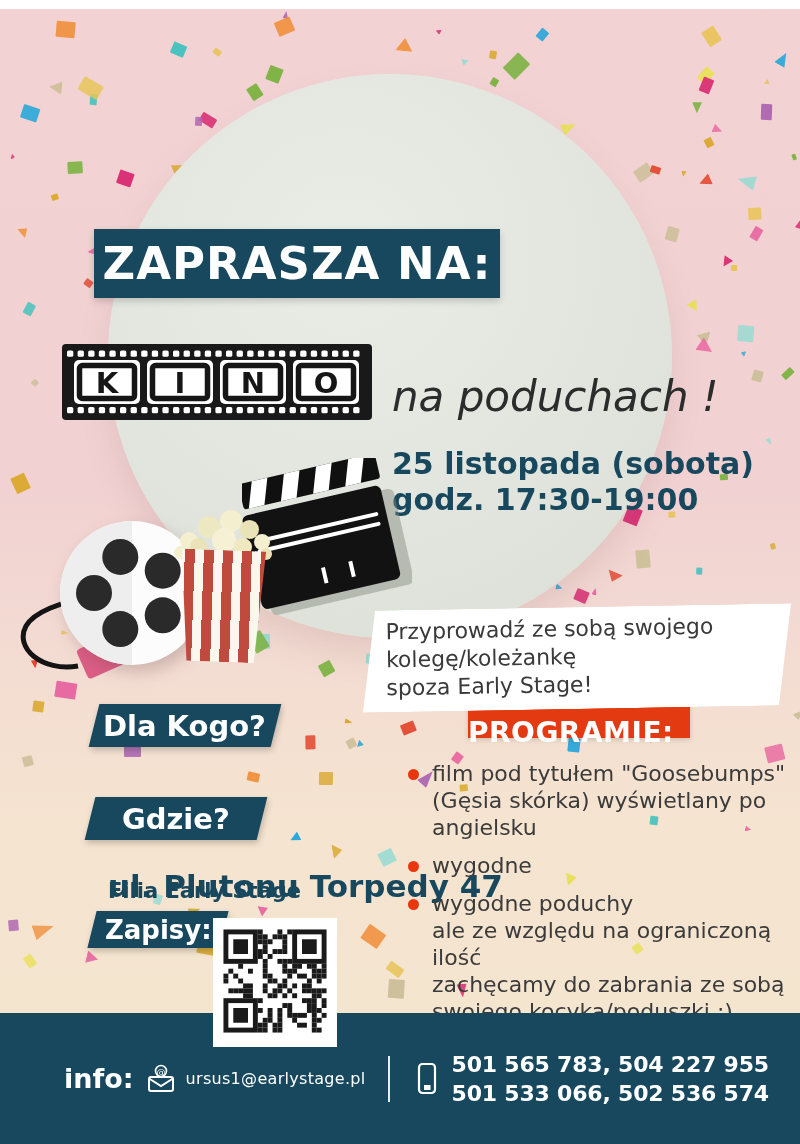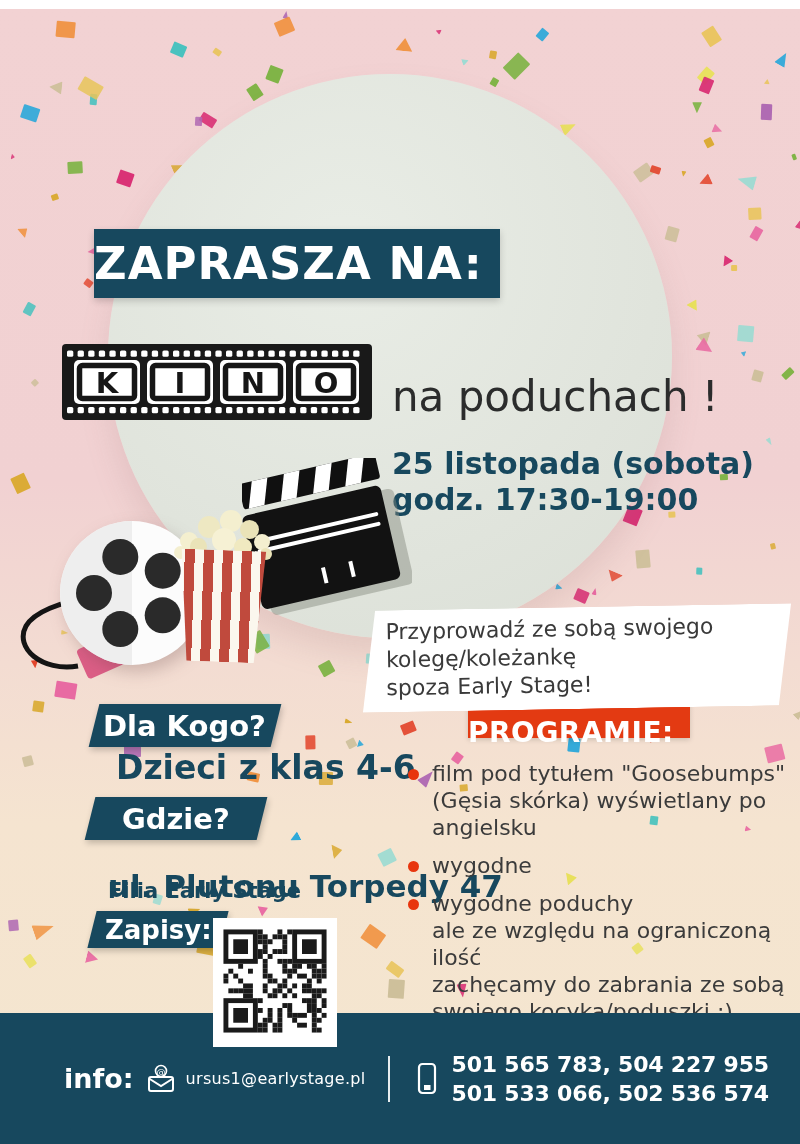--- a/index.html
+++ b/index.html
@@ -16,25 +16,25 @@
   .cf{position:absolute;border-radius:1px;}
   .cf.tri{clip-path:polygon(50% 0,100% 100%,0 100%);}
   .big-circle{position:absolute;left:108px;top:74px;width:564px;height:564px;border-radius:50%;z-index:2;
       background:radial-gradient(circle at 42% 32%,#e9ede6 0%,#e0e4dc 62%,#dadfd6 100%);
       box-shadow:0 18px 30px rgba(160,120,120,.18);}
   
   .logo{position:absolute;left:256px;top:118px;display:flex;align-items:center;gap:16px;z-index:3;}
   .logo-text{font-size:34px;font-weight:bold;color:#1b1b1b;letter-spacing:.5px;}
   
   .banner-zaprasza{position:absolute;left:94px;top:229px;width:406px;height:69px;background:var(--teal);
-      display:flex;align-items:center;z-index:3;box-shadow:0 3px 7px rgba(0,0,0,.18);}
+      display:flex;align-items:center;justify-content:center;z-index:3;box-shadow:0 3px 7px rgba(0,0,0,.18);}
   .banner-zaprasza span{color:#fff;font-size:45px;font-weight:bold;letter-spacing:1px;}
   
   .filmstrip{position:absolute;left:62px;top:344px;z-index:3;}
-  .subtitle{position:absolute;left:392px;top:372px;z-index:3;font-size:42px;color:#2b2c2c;}
+  .subtitle{position:absolute;left:392px;top:372px;z-index:3;font-style:italic;font-size:42px;color:#2b2c2c;}
   .date-block{position:absolute;left:392px;top:446px;z-index:3;color:var(--teal);font-weight:bold;font-size:30px;line-height:36px;}
   
   .illus{position:absolute;z-index:3;}
   .pop-wrap{position:absolute;left:172px;top:496px;width:102px;height:170px;z-index:4;}
   .kernel{position:absolute;border-radius:50%;}
   .pop-box{position:absolute;left:2px;top:54px;width:96px;height:112px;transform:rotate(2deg);
       clip-path:polygon(6% 0,94% 0,85% 100%,15% 100%);
       background:repeating-linear-gradient(90deg,#fbf7ee 0 9px,#c04a3d 9px 19px);}
   
   .note-box{position:absolute;left:362px;top:607px;width:430px;min-height:58px;background:#ffffff;z-index:4;
@@ -354,21 +354,20 @@
   </div>
 
   <div class="note-box">
     <div>Przyprowadź ze sobą swojego kolegę/koleżankę</div>
     <div>spoza Early Stage!</div>
   </div>
 
   <div class="skew-banner who-banner">
     <span>Dla Kogo?</span>
   </div>
-  <div class="who-value">Dzieci z klas 4-6</div>
 
   <div class="skew-banner where-banner">
     <span>Gdzie?</span>
   </div>
   <div class="where-line1">Filia Early Stage</div>
   <div class="where-line2">ul. Plutonu Torpedy 47</div>
 
   <div class="skew-banner signup-banner">
     <span>Zapisy:</span>
   </div>

